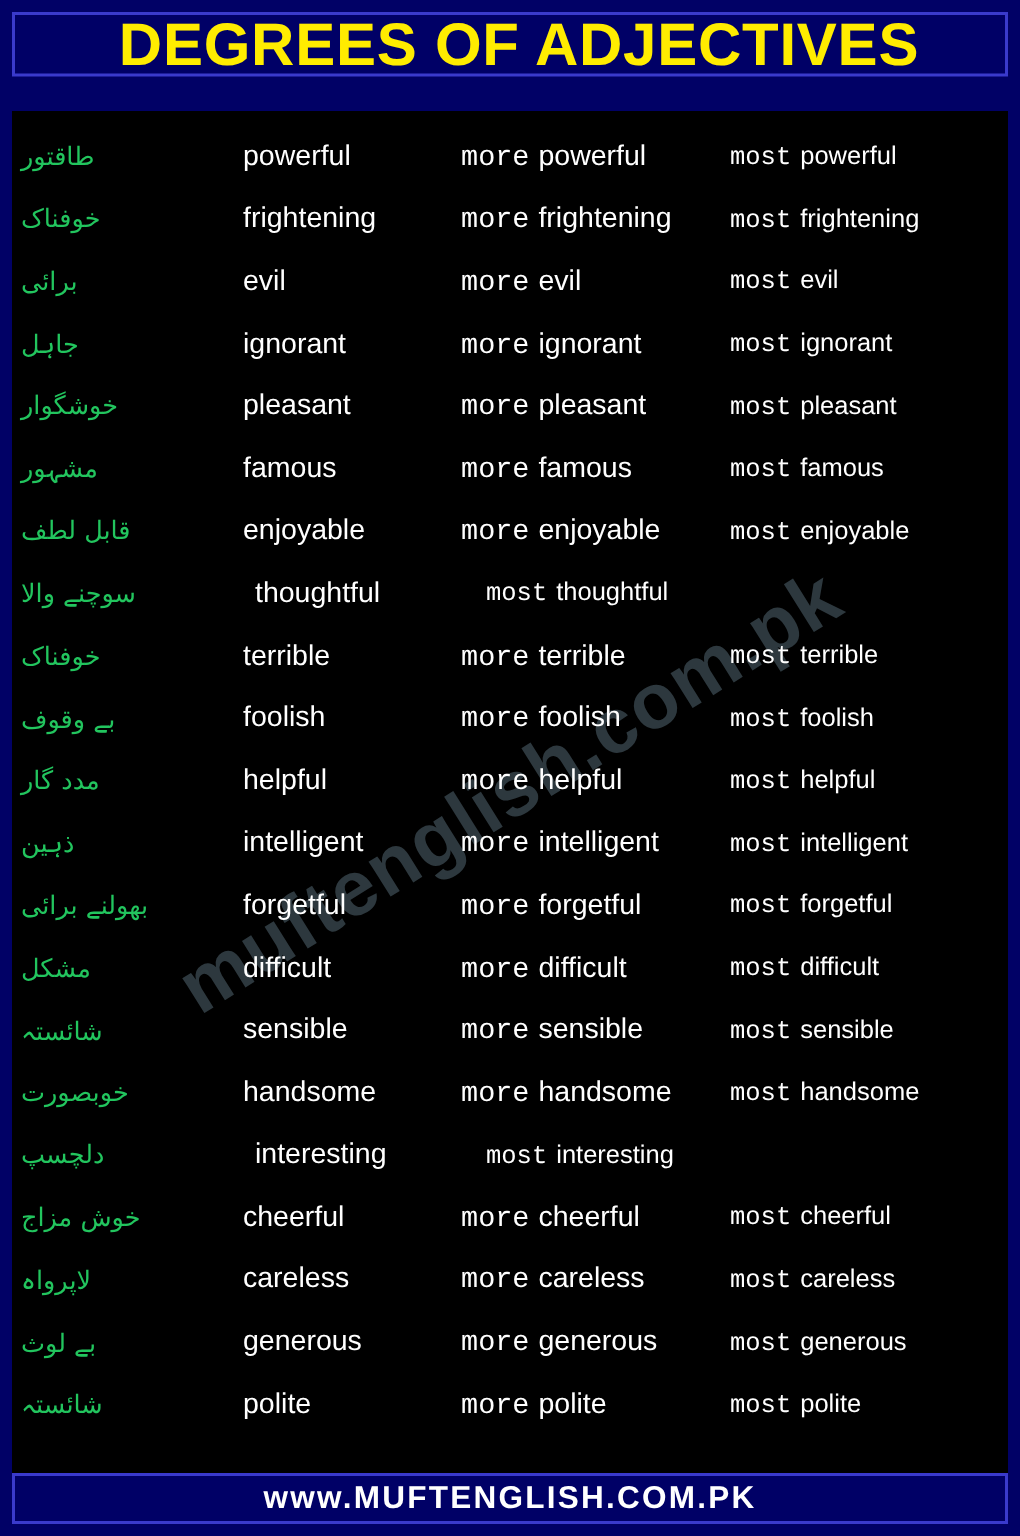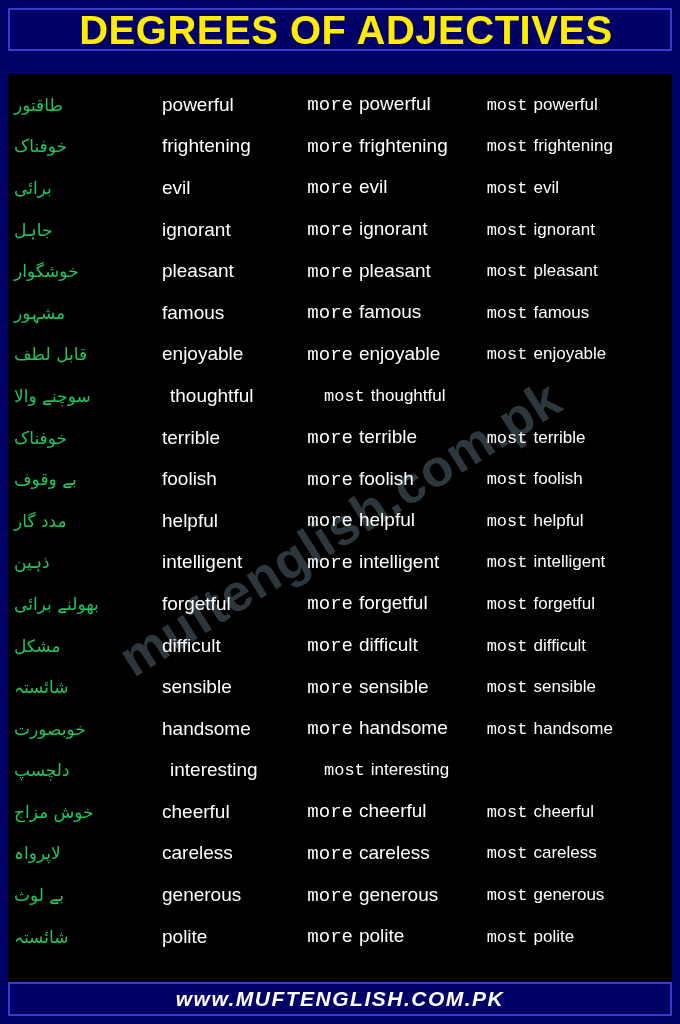--- a/index.html
+++ b/index.html
@@ -100,21 +100,20 @@
   
   .footer-bar {
     position: absolute;
     left: 8px; bottom: 8px;
     width: 664px; height: 34px;
     background: #000066;
     border: 2px solid #3a3acc;
     display: flex;
     align-items: center;
     justify-content: center;
-    font-style: italic;
   }
   .footer-text {
     color: #ffffff;
     font-size: 21px;
     font-weight: bold;
     letter-spacing: 1.5px;
     white-space: nowrap;
   }
 </style>
 </head>

